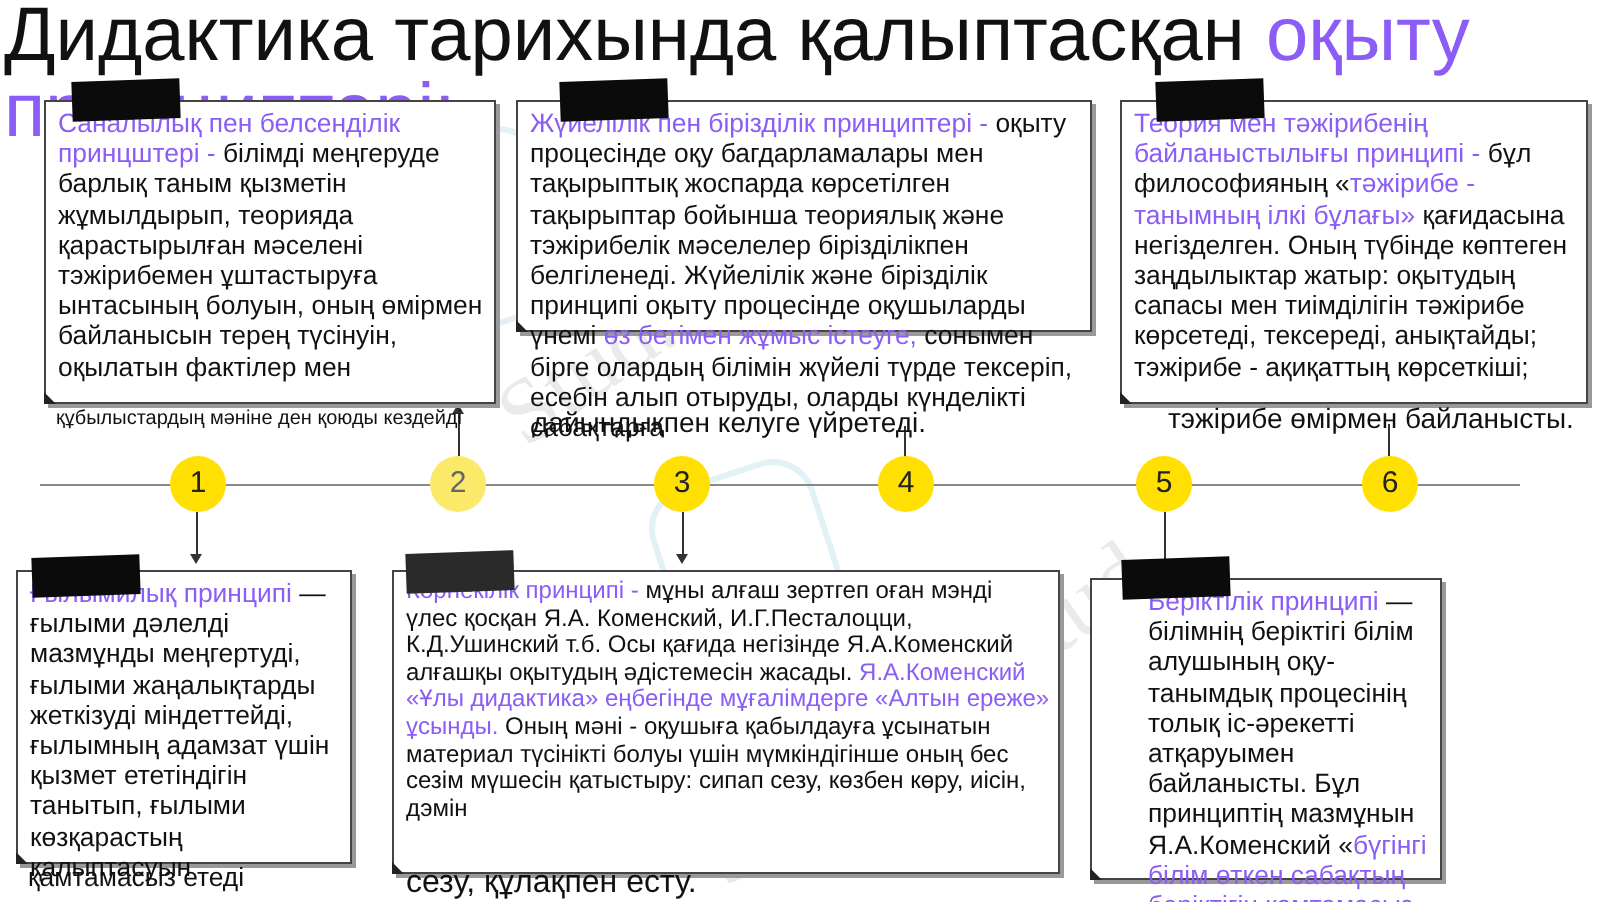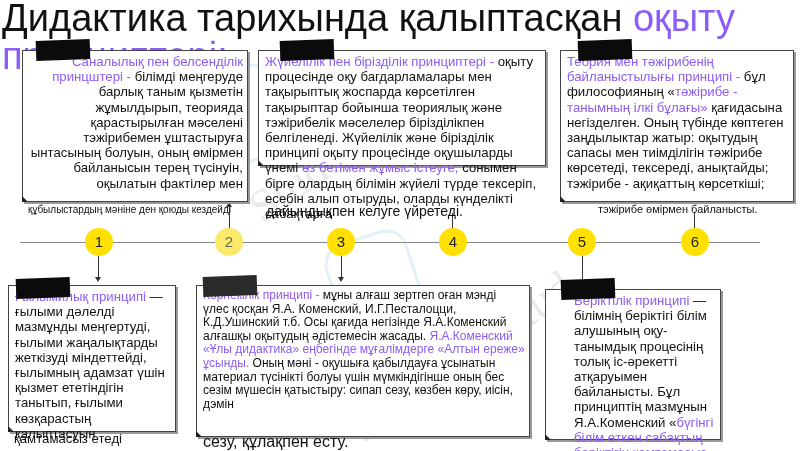--- a/index.html
+++ b/index.html
@@ -85,39 +85,39 @@
 <div class="vline" style="left:694px;top:212px;height:16px;"></div>
 
 <div class="dot" style="left:85px;top:228px;">1</div>
 <div class="dot faded" style="left:215px;top:228px;">2</div>
 <div class="dot" style="left:327px;top:228px;">3</div>
 <div class="dot" style="left:439px;top:228px;">4</div>
 <div class="dot" style="left:568px;top:228px;">5</div>
 <div class="dot" style="left:681px;top:228px;">6</div>
 
 <div class="tape" style="left:36px;top:40px;z-index:3;"></div>
-<div class="box" style="left:22px;top:50px;width:226px;height:152px;text-align:right;">
+<div class="box" style="left:22px;top:50px;width:226px;height:152px;">
   <span class="hl">Саналылық пен белсенділік принцштері - </span><span>білімді меңгеруде барлық таным қызметін жұмылдырып, теорияда қарастырылған мәселені тэжірибемен ұштастыруға ынтасының болуын, оның өмірмен байланысын терең түсінуін, оқылатын фактілер мен </span>
   <div class="corner"></div>
 </div>
 <div class="overflow" style="position:absolute;left:28px;top:202px;width:210px;font-size:10px;line-height:15.2px;">құбылыстардың мәніне ден қоюды кездейді</div>
 
 <div class="tape" style="left:280px;top:40px;z-index:3;"></div>
 <div class="box" style="left:258px;top:50px;width:288px;height:116px;">
   <span class="hl">Жүйелілік пен бірізділік принциптері - </span><span>оқыту процесінде оқу багдарламалары мен тақырыптық жоспарда көрсетілген тақырыптар бойынша теориялық және тэжірибелік мәселелер бірізділікпен белгіленеді. Жүйелілік және бірізділік принципі оқыту процесінде оқушыларды үнемі </span><span class="hl">өз бетімен жұмыс істеуге,</span><span> сонымен бірге олардың білімін жүйелі түрде тексеріп, есебін алып отыруды, оларды күнделікті сабақтарға</span>
   <div class="corner"></div>
 </div>
 <div style="position:absolute;left:266px;top:204px;font-size:14px;line-height:15.2px;white-space:nowrap;">дайындықпен келуге үйретеді.</div>
 
 <div class="tape" style="left:578px;top:40px;z-index:3;"></div>
 <div class="box" style="left:560px;top:50px;width:234px;height:152px;">
   <span class="hl">Теория мен тәжірибенің байланыстылығы принципі - </span><span>бұл философияның «</span><span class="hl">тәжірибе - танымның ілкі бұлағы»</span><span> қағидасына негізделген. Оның түбінде көптеген заңдылыктар жатыр: оқытудың сапасы мен тиімділігін тәжірибе көрсетеді, тексереді, анықтайды; тэжірибе - ақиқаттың көрсеткіші;</span>
   <div class="corner"></div>
 </div>
-<div style="position:absolute;left:598px;top:202px;font-size:11px;line-height:15.2px;white-space:nowrap;">тэжірибе өмірмен байланысты.</div>
+<div style="position:absolute;left:584px;top:202px;font-size:14px;line-height:15.2px;white-space:nowrap;">тэжірибе өмірмен байланысты.</div>
 
 <div class="tape" style="left:16px;top:278px;z-index:3;"></div>
 <div class="box" style="left:8px;top:285px;width:168px;height:147px;">
   <span class="hl">Ғылымилық принципі</span><span> —ғылыми дәлелді мазмұнды меңгертуді, ғылыми жаңалықтарды жеткізуді міндеттейді, ғылымның адамзат үшін қызмет ететіндігін танытып, ғылыми көзқарастың қалыптасуын</span>
   <div class="corner"></div>
 </div>
 <div style="position:absolute;left:14px;top:431px;font-size:13.2px;line-height:15.2px;white-space:nowrap;">қамтамасыз етеді</div>
 
 <div class="tape" style="left:203px;top:276px;background:#2a2a2a;z-index:3;"></div>
 <div class="box" style="left:196px;top:285px;width:334px;height:152px;font-size:12px;line-height:13.6px;">

